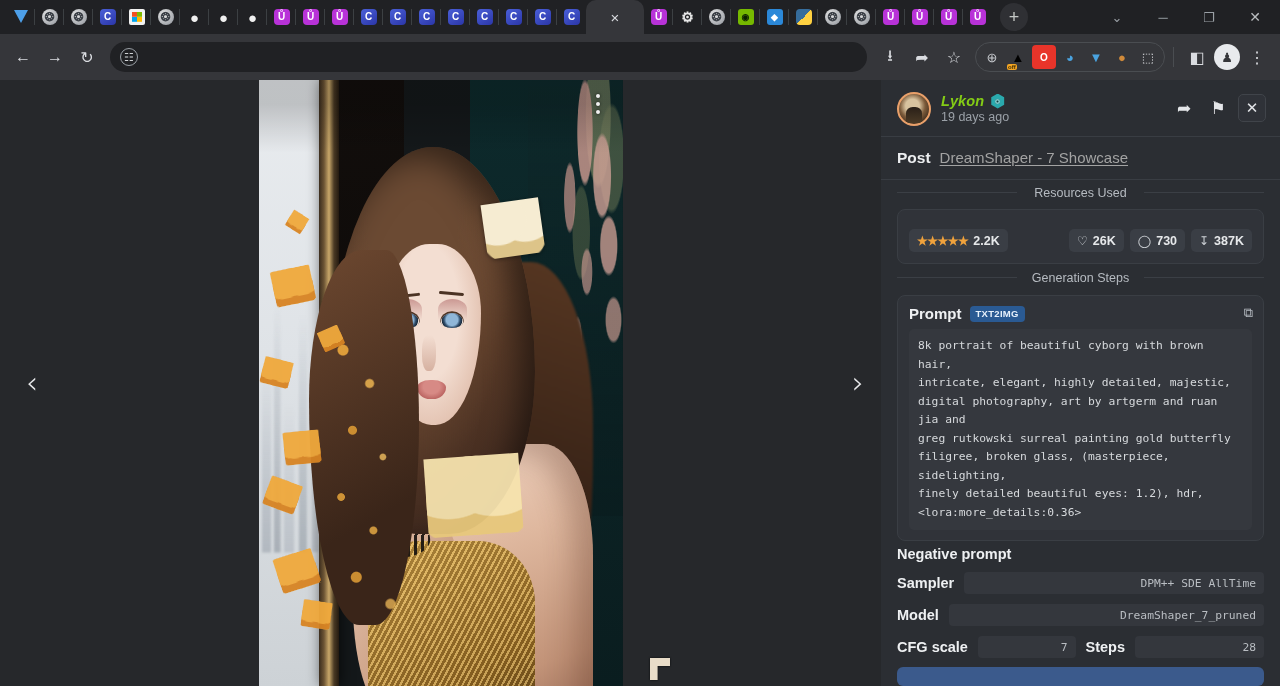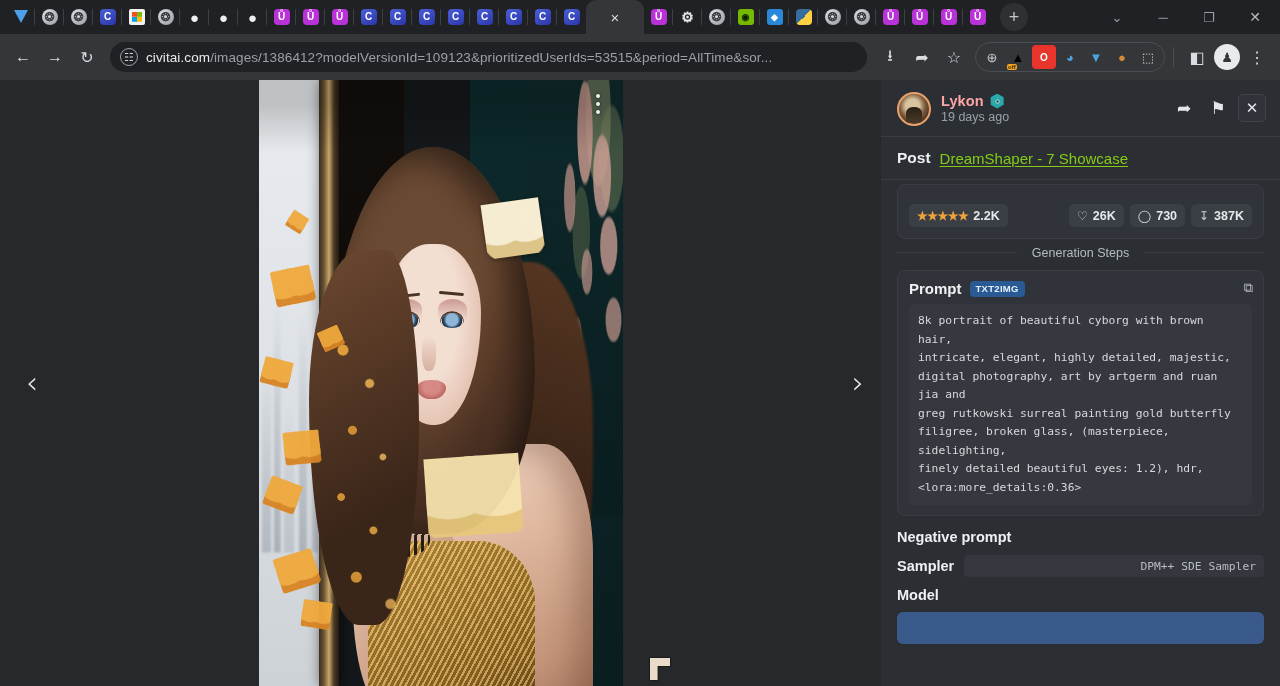--- a/index.html
+++ b/index.html
@@ -326,40 +326,40 @@
     background: radial-gradient(circle at 45% 40%, #d8c39f 0 28%, #7b5a3a 52%, #3b2a1c 80%);
     border: 2px solid #e9a06a; box-sizing: content-box;
     position: relative; overflow: hidden;
   }
   .avatar::after {
     content:""; position:absolute; left:22%; top:44%; width:56%; height:52%;
     background: linear-gradient(#2a2018,#4a3a26); border-radius: 40% 40% 0 0;
   }
   .who { flex: 1 1 auto; min-width: 0; padding-top: 1px; }
   .who-top { display:flex; align-items:center; gap:6px; }
-  .uname { color:#fca5a5; font-size:14.5px; font-weight:600; letter-spacing:.1px; }
+  .uname { color:#84cc16; font-size:14.5px; font-weight:600; letter-spacing:.1px;font-style:italic; }
   .badge-hex {
     width:15px; height:15px; flex:0 0 auto;
     background:#2bbfc4; opacity:.85;
     clip-path: polygon(50% 0%, 93% 25%, 93% 75%, 50% 100%, 7% 75%, 7% 25%);
     display:flex; align-items:center; justify-content:center;
   }
   .badge-hex::after { content:""; width:5px; height:5px; border-radius:50%;
                       background:#0e3b3d; box-shadow: 0 0 0 1.5px #8ee7ea inset; }
   .ago { color:#9ba1a8; font-size:12.5px; margin-top:1px; }
   .head-actions { display:flex; align-items:center; gap:6px; padding-top:2px; }
   .hact { width:28px; height:28px; display:flex; align-items:center; justify-content:center;
           color:#e4e6e9; font-size:17px; }
   .hact.closebtn { border:1px solid #40444a; border-radius:5px; background:#2f3238; font-size:15px; }
 
   .sb-divider { height:1px; background:#393d43; margin: 0; }
 
   .post-row { padding: 12px 16px 12px; display:flex; align-items:center; gap:9px; }
   .post-label { color:#eceef0; font-size:15.5px; font-weight:600; }
-  .post-link { color:#84cc16; font-size:15px; text-underline-offset:2px;text-align:center;}
+  .post-link { color:#a3a3a3; font-size:15px; text-underline-offset:2px;text-align:center;}
 
   .sec-head {
     position:relative; text-align:center; padding: 7px 16px 5px;
     color:#b6bbc1; font-size:12.5px;
   }
   .sec-head::before, .sec-head::after {
     content:""; position:absolute; top:50%; height:1px; background:#3b3f45; width: 120px;
   }
   .sec-head::before { left:16px; }
   .sec-head::after { right:16px; }
@@ -377,21 +377,21 @@
   .res-bot { display:flex; align-items:center; justify-content:space-between; margin-top:9px; }
   .pill {
     background:#3a3e45; border-radius:5px; height:23px; padding:0 8px;
     display:flex; align-items:center; gap:5px; color:#e6e8ea; font-size:12.5px; font-weight:700;
   }
   .stars { display:flex; gap:1px; color:#f0a23c; font-size:12px; letter-spacing:-.5px; }
   .pill-group { display:flex; gap:6px; }
   .pill .gi { font-size:12px; color:#cfd3d7; font-weight:400; }
 
   .gen-card {
-    margin: 5px 16px 8px; background:#303339; border:1px solid #3a3e44; border-radius:8px;
+    margin: 5px 16px 0; background:#303339; border:1px solid #3a3e44; border-radius:8px;
     padding: 9px 11px 10px; position:relative;
   }
   .prompt-head { display:flex; align-items:center; gap:8px; }
   .prompt-label { color:#eef0f2; font-size:15px; font-weight:600; }
   .chip-t2i { background:#2a5a93; color:#e6f0fb; font-size:9.5px; font-weight:700;
               padding:2.5px 6px; border-radius:4px; letter-spacing:.3px; }
   .copy-ico { position:absolute; right:10px; top:9px; color:#b6bbc1; font-size:13px; }
   .prompt-body {
     margin-top:7px; background:#35383e; border-radius:5px; padding:8px 9px;
     color:#d6d9dc; font-family:"DejaVu Sans Mono","Liberation Mono",monospace;
@@ -537,21 +537,20 @@
     </div>
   </div>
 
   <div class="toolbar">
     <div class="tbtn">←</div>
     <div class="tbtn">→</div>
     <div class="tbtn">↻</div>
 
     <div class="omnibox">
       <span class="site-ico">☷</span>
-      <span class="url"><b>civitai.com</b><span>/images/1386412?modelVersionId=109123&amp;prioritizedUserIds=53515&amp;period=AllTime&amp;sor...</span></span>
     </div>
 
     <div class="tbtn">⭳</div>
     <div class="tbtn">➦</div>
     <div class="tbtn">☆</div>
 
     <div class="ext-group">
       <div class="ext ext-globe">⊕</div>
       <div class="ext ext-adb">▲</div>
       <div class="ext ext-o">O</div>
@@ -643,20 +642,21 @@
 
       <div class="sb-divider"></div>
 
       <div class="post-row">
         <span class="post-label">Post</span>
         <a class="post-link" href="#">DreamShaper - 7 Showcase</a>
       </div>
 
       <div class="sb-divider"></div>
 
+      <div class="sec-head">Resources Used</div>
 
       <div class="res-card">
         <div class="res-bot">
           <span class="pill">
             <span class="stars">★★★★★</span>
             <span>2.2K</span>
           </span>
           <span class="pill-group">
             <span class="pill">
               <span class="gi">♡</span>
@@ -689,23 +689,34 @@
 filigree, broken glass, (masterpiece, sidelighting,
 finely detailed beautiful eyes: 1.2), hdr,
 &lt;lora:more_details:0.36&gt;</div>
       </div>
 
       <div class="kv">
         <span class="kv-label">Negative prompt</span>
       </div>
       <div class="kv">
         <span class="kv-label">Sampler</span>
-        <span class="kv-val">DPM++ SDE Sampler</span>
+        <span class="kv-val">DPM++ SDE AllTime</span>
       </div>
       <div class="kv">
         <span class="kv-label">Model</span>
-      </div>
-
+        <span class="kv-val">DreamShaper_7_pruned</span>
+      </div>
+
+      <div class="kv">
+        <span class="kv-pair">
+          <span class="kv-label">CFG scale</span>
+          <span class="kv-val">7</span>
+        </span>
+        <span class="kv-pair">
+          <span class="kv-label">Steps</span>
+          <span class="kv-val">28</span>
+        </span>
+      </div>
 
       <div class="dl-button"></div>
     </div>
   </div>
 </div>
 
 </body></html>

